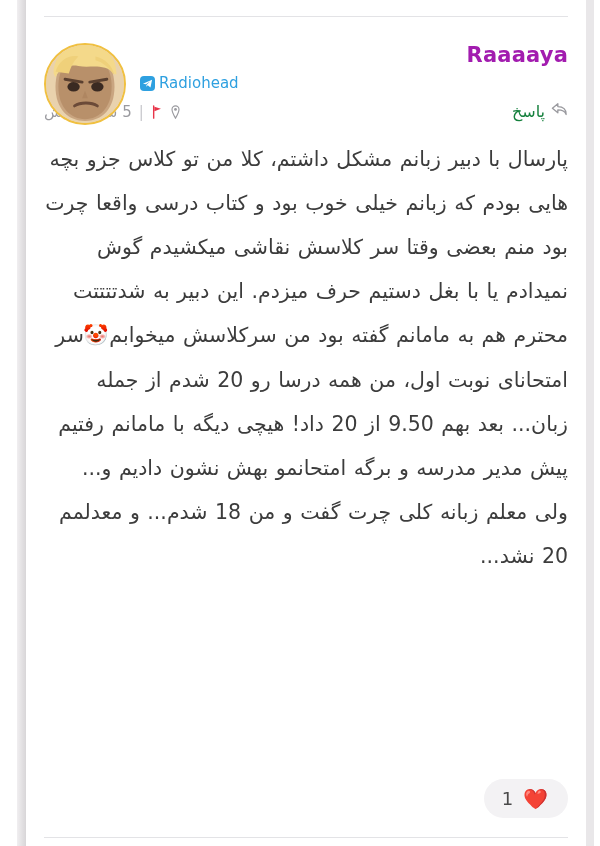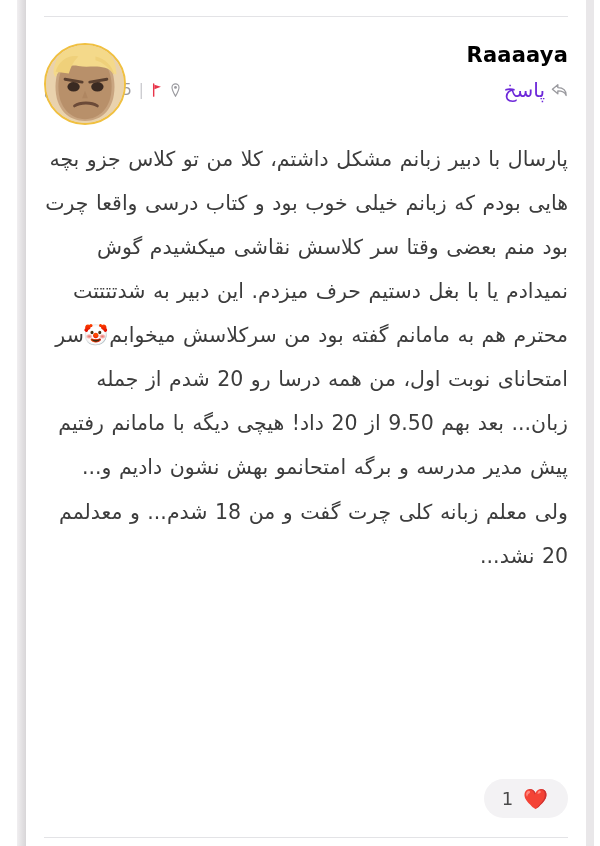--- a/index.html
+++ b/index.html
@@ -105,21 +105,21 @@
   .header-text {
     margin-right: 0;
     margin-left: 96px;
     text-align: right;
     padding-top: 4px;
   }
 
   .username {
     font-size: 21px;
     font-weight: bold;
-    color: #000000;
+    color: #a21caf;
     letter-spacing: .2px;
     line-height: 1.2;
   }
 
   .channel-row {
     margin-top: 6px;
     display: flex;
     justify-content: flex-end;
     align-items: center;
     gap: 4px;
@@ -143,24 +143,24 @@
   .meta-row {
     margin-top: 10px;
     display: flex;
     flex-direction: row;
     align-items: center;
     justify-content: flex-start;
     gap: 0;
   }
   .reply-btn {
     display: inline-flex;
-    align-items: center;
+    align-items: flex-start;
     gap: 6px;
-    color: #6d28d9;
-    font-size: 20px;
+    color: #15803d;
+    font-size: 16px;
     cursor: pointer;
     flex: 0 0 auto;
   }
   .reply-icon {
     width: 17px; height: 15px;
     display: inline-block;
   }
   .reply-icon svg { width: 17px; height: 15px; display: block; }
 
   .meta-right {
@@ -247,20 +247,28 @@
           <path d="M20 36 L38 39" stroke="#5a4030" stroke-width="3" fill="none" stroke-linecap="round"></path>
           <path d="M46 39 L64 36" stroke="#5a4030" stroke-width="3" fill="none" stroke-linecap="round"></path>
           <path d="M30 64 C36 60 48 60 54 64" stroke="#6b4a38" stroke-width="3" fill="none" stroke-linecap="round"></path>
           <path d="M41 48 L38 56 L44 56 Z" fill="#a8805c" opacity="0.6"></path>
         </svg>
       </div>
 
       <div class="header-text">
         <div class="username">Raaaaya</div>
 
+        <div class="channel-row">
+          <span class="channel-name">Radiohead</span>
+          <span class="tg-badge">
+            <svg viewBox="0 0 24 24" xmlns="http://www.w3.org/2000/svg" aria-hidden="true">
+              <path d="M2 12.5 L22 4 L18.5 20.5 L12.5 16 L9.5 19 L9.8 15 L18 7 L8.6 13.6 Z" fill="#ffffff"></path>
+            </svg>
+          </span>
+        </div>
       </div>
 
       <div class="meta-row">
         <span class="reply-btn">
           <span class="reply-icon">
             <svg viewBox="0 0 20 18" xmlns="http://www.w3.org/2000/svg" aria-hidden="true">
               <path d="M8 2 L1.5 7.5 L8 13 L8 9.5 C13 9.5 16.5 11 18 15 C18 8 14 5.5 8 5.5 Z" fill="none" stroke="#9a9a9f" stroke-width="1.6" stroke-linejoin="round" stroke-linecap="round"></path>
             </svg>
           </span>
           <span>پاسخ</span>

